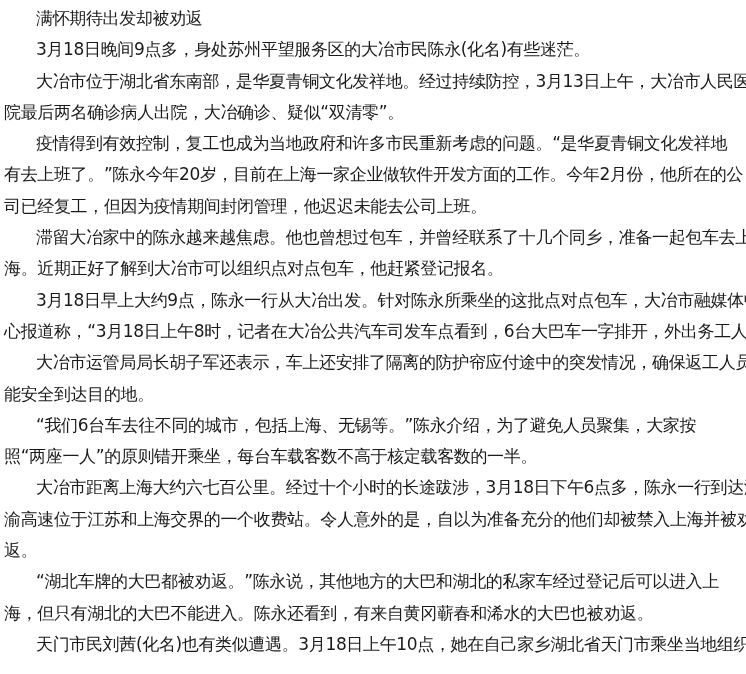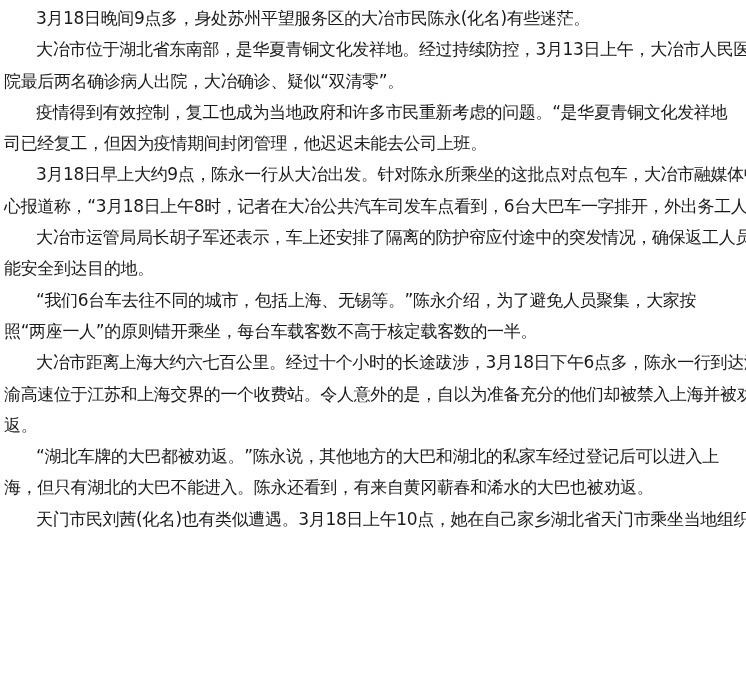--- a/index.html
+++ b/index.html
@@ -16,35 +16,41 @@
     font-size: 17px;
     white-space: nowrap;
     letter-spacing: -0.35px;
   }
   .line.indent { padding-left: 32px; }
 </style>
 </head>
 <body>
 
 <div class="article">
+  <span class="line indent">满怀期待出发却被劝返</span>
 
   <div>
     <span class="line indent">3月18日晚间9点多，身处苏州平望服务区的大冶市民陈永(化名)有些迷茫。</span>
   </div>
 
   <div>
     <span class="line indent">大冶市位于湖北省东南部，是华夏青铜文化发祥地。经过持续防控，3月13日上午，大冶市人民医</span>
     <span class="line">院最后两名确诊病人出院，大冶确诊、疑似“双清零”。</span>
   </div>
 
   <div>
     <span class="line indent">疫情得到有效控制，复工也成为当地政府和许多市民重新考虑的问题。“是华夏青铜文化发祥地</span>
+    <span class="line">有去上班了。”陈永今年20岁，目前在上海一家企业做软件开发方面的工作。今年2月份，他所在的公</span>
     <span class="line">司已经复工，但因为疫情期间封闭管理，他迟迟未能去公司上班。</span>
   </div>
 
+  <div>
+    <span class="line indent">滞留大冶家中的陈永越来越焦虑。他也曾想过包车，并曾经联系了十几个同乡，准备一起包车去上</span>
+    <span class="line">海。近期正好了解到大冶市可以组织点对点包车，他赶紧登记报名。</span>
+  </div>
 
   <div>
     <span class="line indent">3月18日早上大约9点，陈永一行从大冶出发。针对陈永所乘坐的这批点对点包车，大冶市融媒体中</span>
     <span class="line">心报道称，“3月18日上午8时，记者在大冶公共汽车司发车点看到，6台大巴车一字排开，外出务工人</span>
   </div>
 
   <div>
     <span class="line indent">大冶市运管局局长胡子军还表示，车上还安排了隔离的防护帘应付途中的突发情况，确保返工人员</span>
     <span class="line">能安全到达目的地。</span>
   </div>

